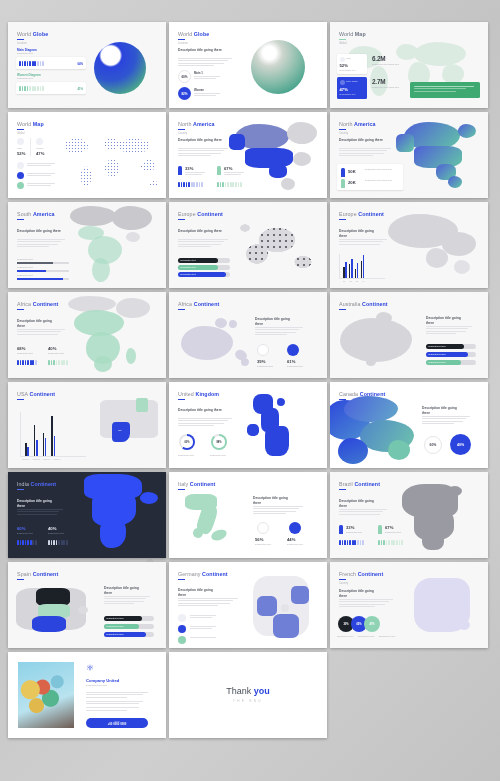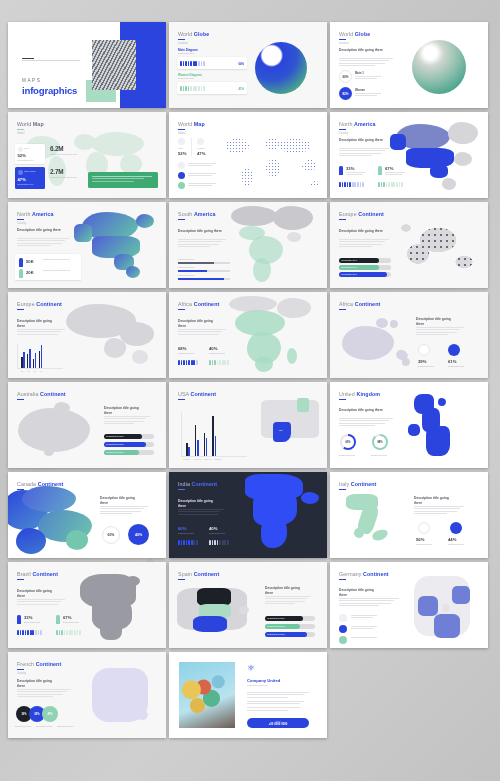--- a/index.html
+++ b/index.html
@@ -85,30 +85,20 @@
       radial-gradient(circle at 33% 66%, #e0b84c 0 7px, transparent 8px),
       radial-gradient(circle at 70% 30%, #7fc3d8 0 6px, transparent 7px),
       linear-gradient(160deg,#8fd2e8,#b9e3ef 60%,#6e5b52);
   }
 </style>
 </head>
 <body>
 
 <div class="grid">
 
-  <div class="slide">
-    <div style="position:absolute;right:0;top:0;width:46px;height:86px;background:#2b44dd"></div>
-    <div style="position:absolute;left:78px;bottom:6px;width:30px;height:22px;background:#a9dcc3"></div>
-    <div class="photo" style="position:absolute;left:84px;top:18px;width:44px;height:50px"></div>
-    <div style="position:absolute;left:14px;top:16px;font-size:2.6px;letter-spacing:.7px;color:#b9b9c0"></div>
-    <div style="position:absolute;left:14px;top:38px;width:58px;height:1px;background:#d7d7dc"></div>
-    <div style="position:absolute;left:14px;top:36px;width:12px;height:1.4px;background:#3c3f47"></div>
-    <div style="position:absolute;left:14px;top:56px;font-size:4.6px;letter-spacing:1.6px;color:#70747e">MAPS</div>
-    <div style="position:absolute;left:14px;top:63px;font-size:9.6px;font-weight:700;color:#2b44dd;letter-spacing:-.2px">infographics</div>
-  </div>
 
   <div class="slide bg-off">
     <div class="ttl"><span>World</span> <b>Globe</b></div>
     <div class="rule"></div>
     <div class="sub">Location</div>
     <div class="globe" style="left:86px;top:20px;width:52px;height:52px;background:radial-gradient(circle at 32% 26%,#ffffff 0 18%,#2b44dd 22%,#2f55cf 48%,#49a48d 78%,#6ec3a2 100%)"></div>
     <div style="position:absolute;left:9px;top:26px;font-size:3px;font-weight:700;color:#2b44dd">Main Diagram</div>
     <div class="tiny" style="position:absolute;left:9px;top:30px">Description text</div>
     <div class="card" style="position:absolute;left:8px;top:35px;width:70px;height:12px">
       <div class="ppl" style="position:absolute;left:3px;top:3.5px">
@@ -857,14 +847,20 @@
         <div class="ln s3" style="margin-bottom:3px"></div>
       <div class="ln s3"></div>
         <div class="ln s4"></div>
     </div>
     <div style="position:absolute;left:78px;top:66px;width:62px;height:10px;border-radius:5px;background:#2b44dd;display:flex;flex-direction:column;align-items:center;justify-content:center">
       <span style="font-size:1.7px;color:#c2cbff">Call us</span>
       <span style="font-size:2.8px;font-weight:700;color:#fff">+00 0000 0000</span>
     </div>
   </div>
 
+  <div class="slide">
+    <div style="position:absolute;left:0;right:0;top:34px;text-align:center;font-size:9px;color:#4b4f59;font-weight:400">
+      <span>Thank </span><b style="color:#2b44dd">you</b>
+    </div>
+    <div style="position:absolute;left:0;right:0;top:47px;text-align:center;font-size:3px;letter-spacing:2.4px;color:#c2c2c9">THE   END</div>
+  </div>
 
 </div>
 
 </body></html>

